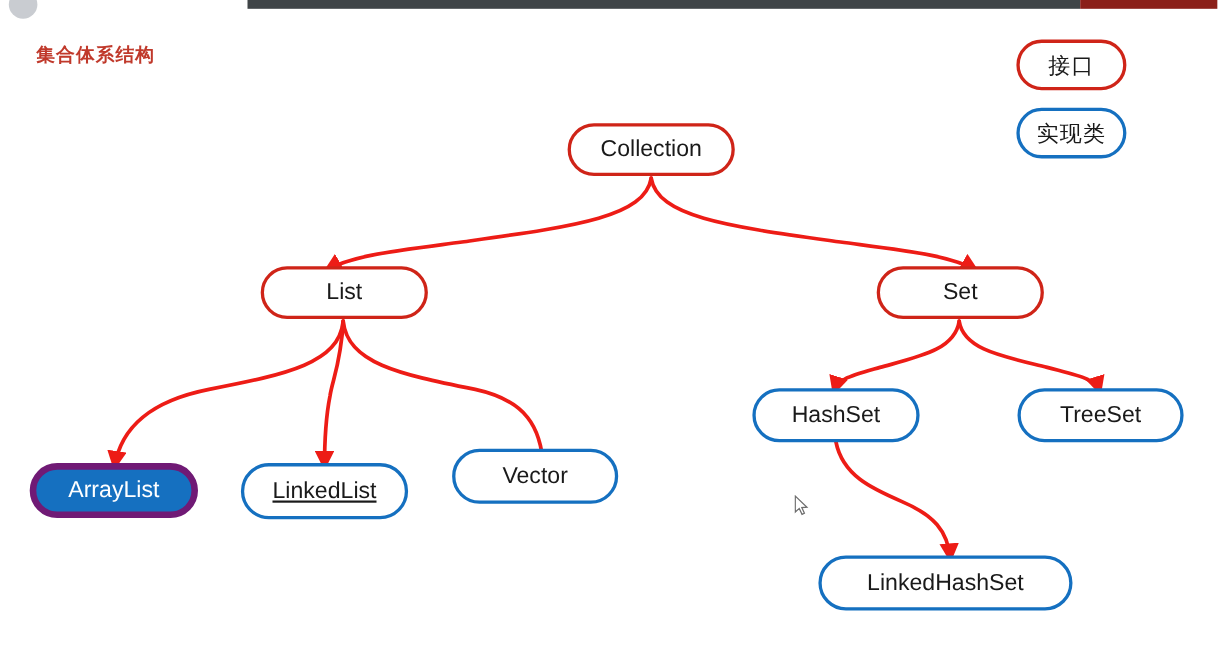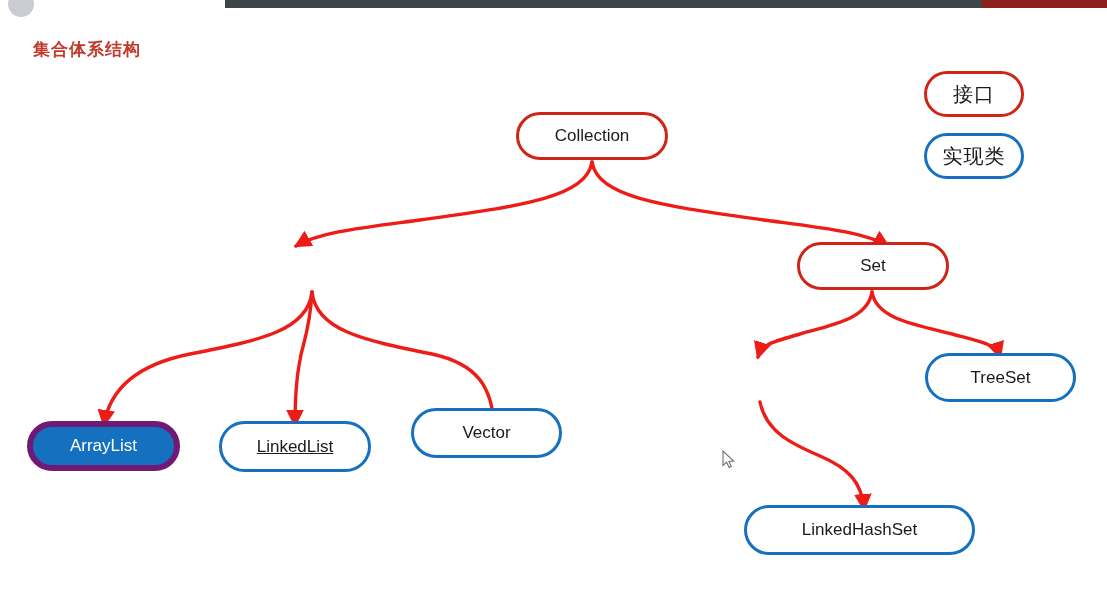--- a/index.html
+++ b/index.html
@@ -61,21 +61,20 @@
     display: flex;
     align-items: center;
     justify-content: center;
     box-sizing: border-box;
     border-radius: 26px;
     background: #ffffff;
     font-size: 20px;
     color: #1a1a1a;
     letter-spacing: 1px;
     white-space: nowrap;
-    margin-top: 35px;
   }
   #legend-interface {
     left: 924px; top: 36px;
     width: 100px; height: 46px;
     border: 3px solid #cf2418;
   }
   #legend-impl {
     left: 924px; top: 98px;
     width: 100px; height: 46px;
     border: 3px solid #1570c0;
@@ -91,21 +90,21 @@
 
   
   .node {
     position: absolute;
     display: flex;
     align-items: center;
     justify-content: center;
     box-sizing: border-box;
     border-radius: 30px;
     background: #ffffff;
-    font-size: 17px;
+    font-size: 21px;
     color: #1a1a1a;
     white-space: nowrap;
   }
   .node.iface  { border: 3px solid #cf2418; }
   .node.impl   { border: 3px solid #1570c0; }
   .node.active {
     border: 6px solid #701a75;
     background: #1570c0;
     color: #ffffff;
   }
@@ -169,31 +168,37 @@
 
       <path d="M 872 292 C 876 318 912 324 952 334 C 982 342 996 344 1000 357"></path>
 
       <path d="M 760 402 C 766 432 792 444 820 456 C 848 468 862 482 864 509"></path>
     </g>
   </svg>
 
   <div id="node-collection" class="node iface">
     <span>Collection</span>
   </div>
+  <div id="node-list" class="node iface">
+    <span>List</span>
+  </div>
   <div id="node-set" class="node iface">
     <span>Set</span>
   </div>
   <div id="node-arraylist" class="node active">
     <span>ArrayList</span>
   </div>
   <div id="node-linkedlist" class="node impl">
     <span>LinkedList</span>
   </div>
   <div id="node-vector" class="node impl">
     <span>Vector</span>
+  </div>
+  <div id="node-hashset" class="node impl">
+    <span>HashSet</span>
   </div>
   <div id="node-treeset" class="node impl">
     <span>TreeSet</span>
   </div>
   <div id="node-linkedhashset" class="node impl">
     <span>LinkedHashSet</span>
   </div>
 
   <svg id="mouse-cursor" viewBox="0 0 14 20" xmlns="http://www.w3.org/2000/svg">
     <path d="M1 1 L1 15.5 L4.6 12.2 L7.1 17.6 L9.3 16.6 L6.9 11.4 L11.6 11.1 Z" fill="#ffffff" stroke="#6e6e6e" stroke-width="1.1"></path>

